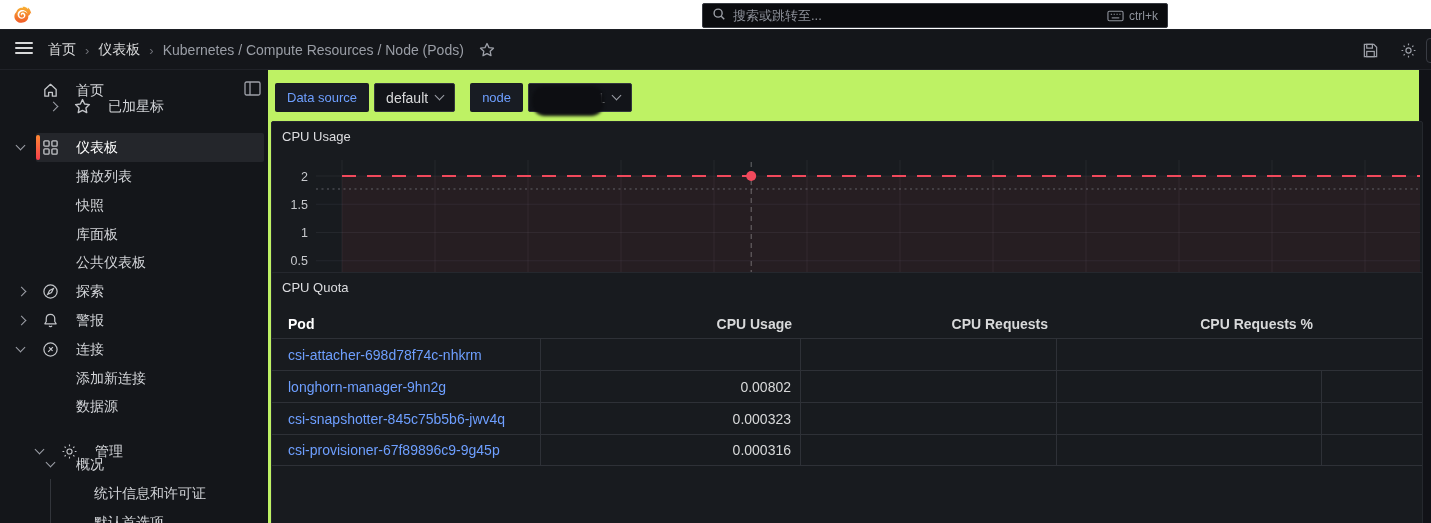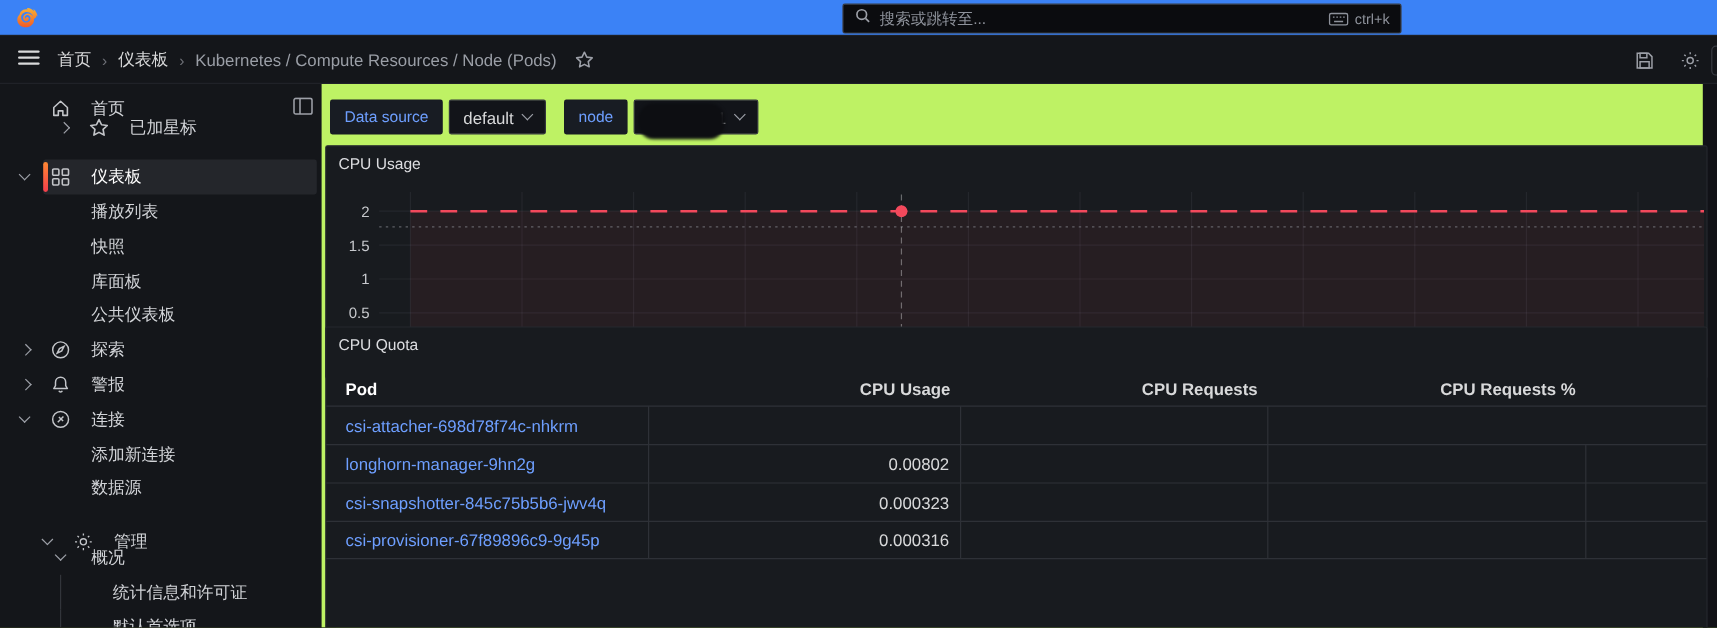--- a/index.html
+++ b/index.html
@@ -2,21 +2,21 @@
 <html><head>
 <meta charset="utf-8">
 <style>
   * { margin:0; padding:0; box-sizing:border-box; }
   html,body { width:1431px; height:523px; overflow:hidden; background:#111217;
               font-family:"Liberation Sans", sans-serif; }
   body { position:relative; color:#d8d9da; }
 
   
   .topbar { position:absolute; left:0; top:0; width:1431px; height:30px;
-            background:#3b82f6; border-bottom:1px solid #1d1f24; }
+            background:#ffffff; border-bottom:1px solid #1d1f24; }
   .logo { position:absolute; left:12px; top:4px; width:22px; height:22px; }
   .searchbox { position:absolute; left:702px; top:3px; width:466px; height:25px;
                background:#0b0c0f; border:1px solid #393c43; border-radius:2px;
                display:flex; align-items:center; padding:0 9px; gap:7px; }
   .searchbox input { flex:1; background:transparent; border:none; outline:none;
                      color:#9da0a8; font-size:13px; font-family:inherit; }
   .searchbox input::placeholder { color:#8e929b; }
   .shortcut { display:flex; align-items:center; gap:5px; color:#8e929b; font-size:12px; }
 
   

